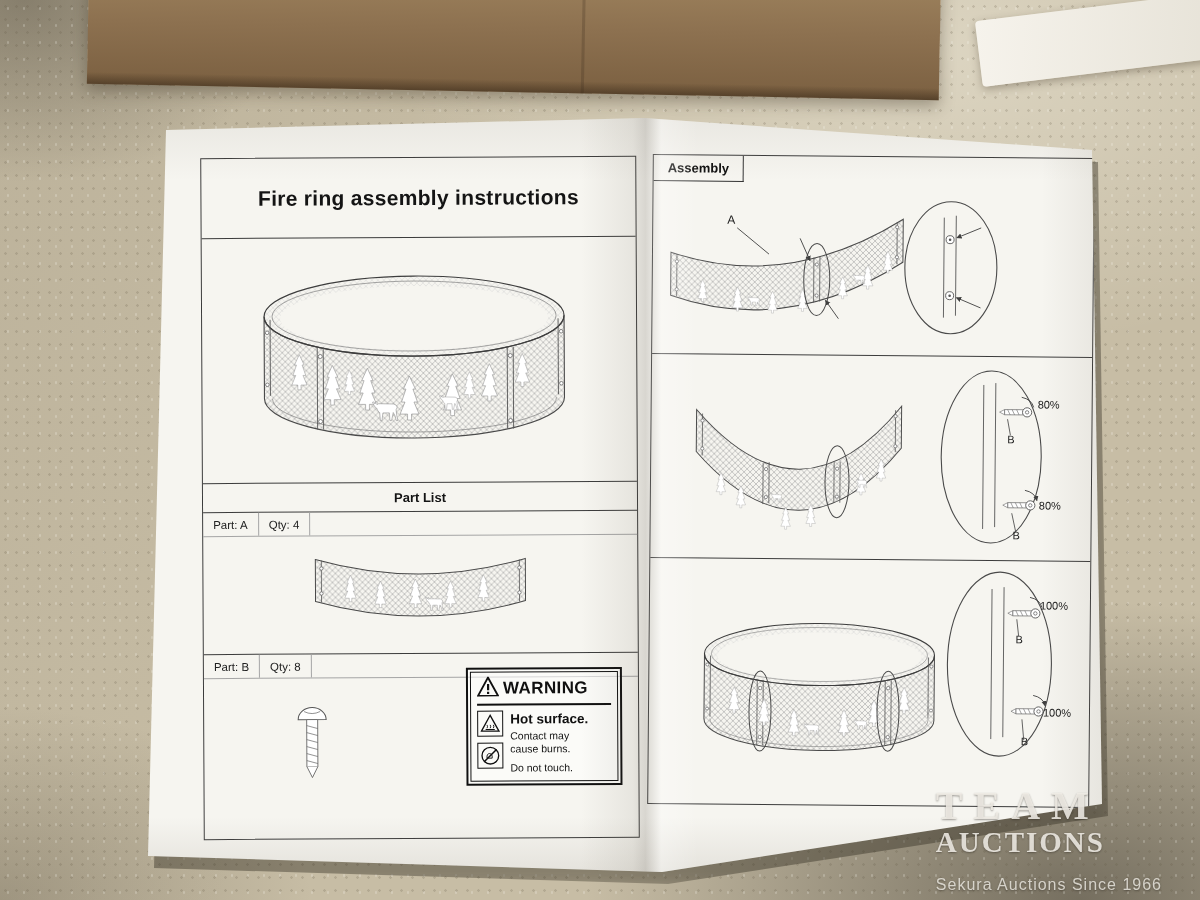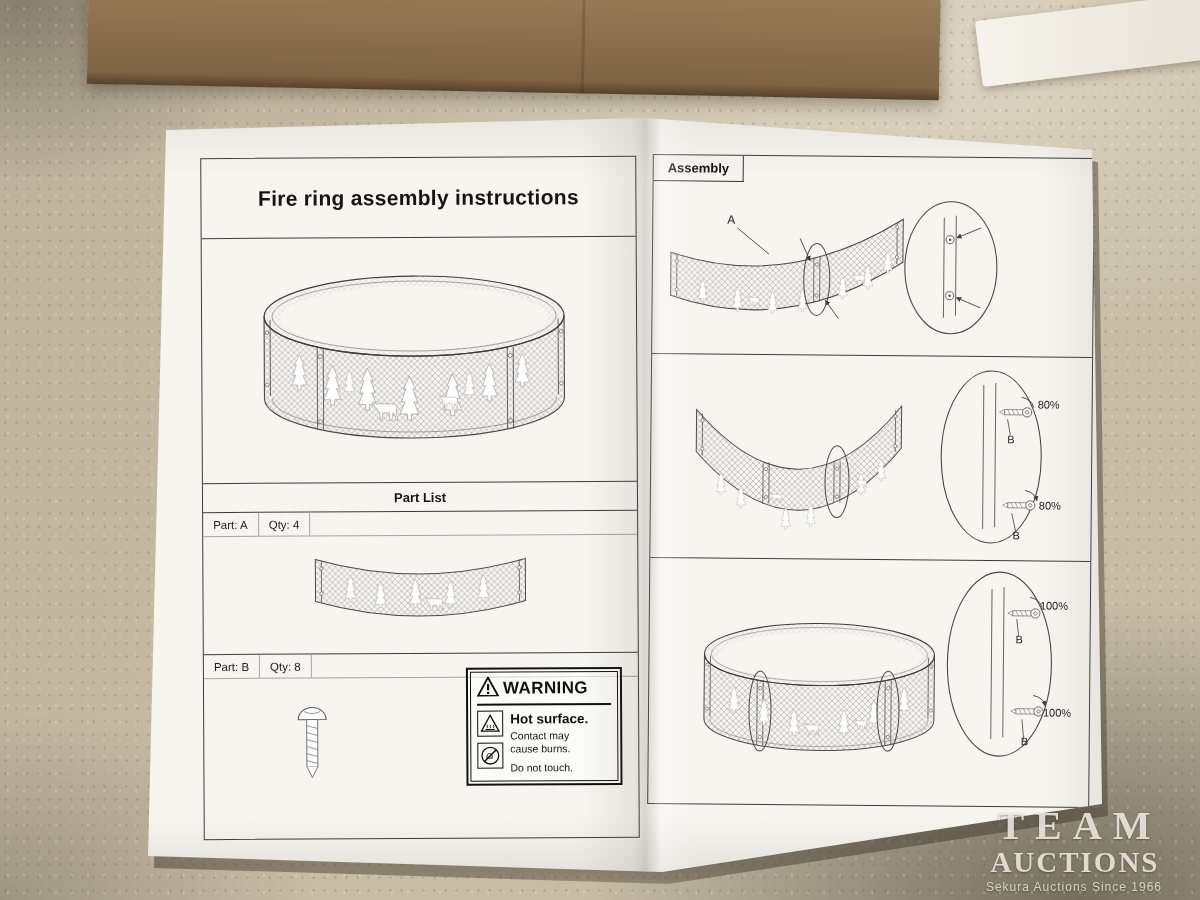--- a/index.html
+++ b/index.html
@@ -72,26 +72,26 @@
 
   .assembly-label{position:absolute;left:0;top:0;padding:5px 14px;border-right:1.5px solid #333;
     border-bottom:1.5px solid #333;font-size:13px;font-weight:bold;color:#111;z-index:2}
   .step{position:relative}
   .step1{height:199px;border-bottom:1px solid #3c3c3c}
   .step2{height:204px;border-bottom:1px solid #3c3c3c}
   .step3{height:245px}
   svg.step-art{display:block;overflow:visible}
   .lineart text{font-family:"Liberation Sans",sans-serif;fill:#1c1c1c}
 
-  .watermark{position:absolute;right:38px;bottom:6px;text-align:center;
+  .watermark{position:absolute;right:38px;bottom:6px;text-align:left;
     color:rgba(240,237,230,0.88);font-family:"Liberation Serif",serif;
     text-shadow:0 1px 2px rgba(40,36,28,0.45)}
   .wm1{font-size:40px;font-weight:bold;letter-spacing:11px;line-height:1.0;margin-right:-11px}
   .wm2{font-size:29px;font-weight:bold;letter-spacing:2px;line-height:1.12;margin-right:-2px}
-  .wm3{font-size:12px;letter-spacing:1px;margin-top:2px;color:rgba(240,237,230,0.8);font-family:"Liberation Sans",sans-serif}
+  .wm3{font-size:16px;letter-spacing:1px;margin-top:18px;color:rgba(240,237,230,0.8);font-family:"Liberation Sans",sans-serif}
 </style>
 </head>
 <body>
 
 <svg width="0" height="0" style="position:absolute" aria-hidden="true">
   <defs>
     <pattern id="mesh" width="6" height="6" patternUnits="userSpaceOnUse">
       <path d="M0,6L6,0M0,0L6,6" stroke="#a3a3a3" stroke-width="0.6" fill="none"></path>
     </pattern>
     <pattern id="meshlight" width="6" height="6" patternUnits="userSpaceOnUse">

